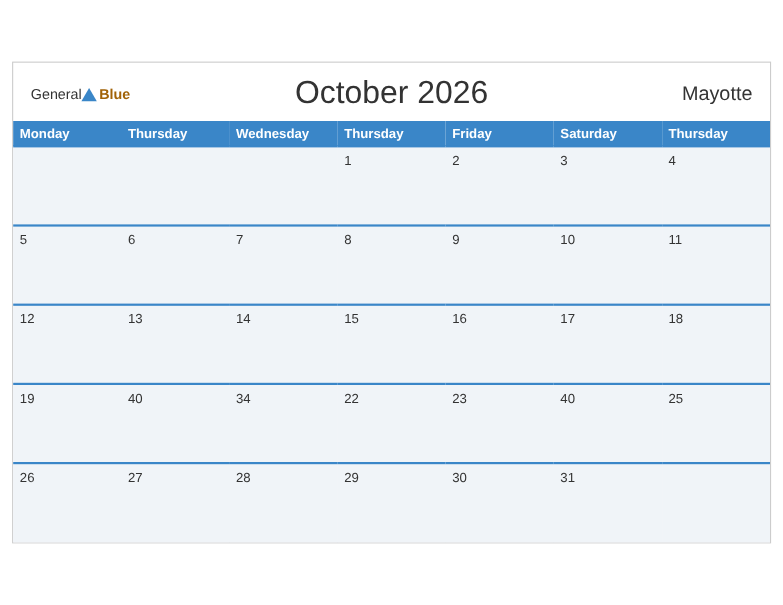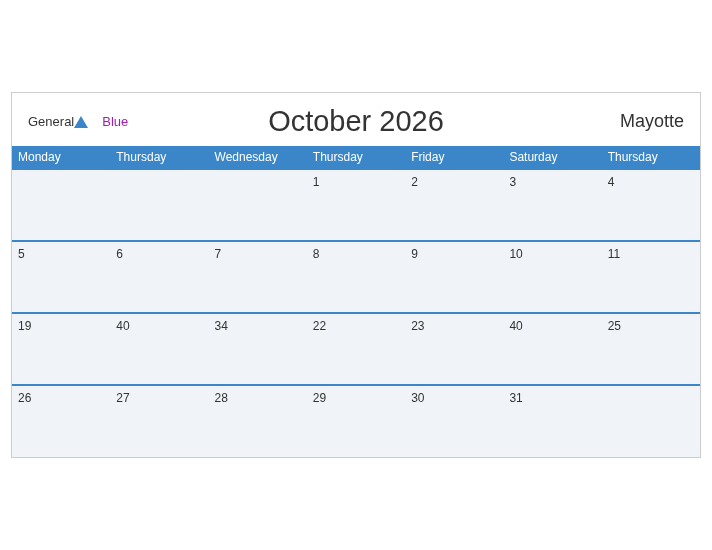--- a/index.html
+++ b/index.html
@@ -32,25 +32,25 @@
       line-height: 1;
       margin-top: 12px;
     }
     .logo-general {
       font-size: 13px;
       color: #333;
       font-weight: normal;
     }
     .logo-blue {
       font-size: 13px;
-      color: #a21caf;
-      font-weight: normal;
+      color: #a16207;
+      font-weight: bold;
       display: flex;
       align-items: center;
-      gap: 14px;
+      gap: 2px;
     }
     .logo-triangle {
       width: 0;
       height: 0;
       border-left: 7px solid transparent;
       border-right: 7px solid transparent;
       border-bottom: 12px solid #3a86c8;
       display: inline-block;
     }
     .calendar-title {
@@ -68,21 +68,21 @@
     .calendar-grid {
       width: 100%;
       border-collapse: collapse;
     }
     .calendar-grid thead tr {
       background-color: #3a86c8;
     }
     .calendar-grid thead th {
       color: #fff;
       font-size: 12px;
-      font-weight: normal;
+      font-weight: bold;
       padding: 4px 6px;
       text-align: left;
       border: none;
       width: calc(100% / 7);
     }
     .calendar-grid tbody tr {
       height: 72px;
       background-color: #f0f4f8;
     }
     .calendar-grid tbody tr:nth-child(odd) {
@@ -149,20 +149,29 @@
         <tr>
           <td><span class="day-num">5</span></td>
           <td><span class="day-num">6</span></td>
           <td><span class="day-num">7</span></td>
           <td><span class="day-num">8</span></td>
           <td><span class="day-num">9</span></td>
           <td><span class="day-num">10</span></td>
           <td><span class="day-num">11</span></td>
         </tr>
         <tr>
+          <td><span class="day-num">12</span></td>
+          <td><span class="day-num">13</span></td>
+          <td><span class="day-num">14</span></td>
+          <td><span class="day-num">15</span></td>
+          <td><span class="day-num">16</span></td>
+          <td><span class="day-num">17</span></td>
+          <td><span class="day-num">18</span></td>
+        </tr>
+        <tr>
           <td><span class="day-num">19</span></td>
           <td><span class="day-num">40</span></td>
           <td><span class="day-num">34</span></td>
           <td><span class="day-num">22</span></td>
           <td><span class="day-num">23</span></td>
           <td><span class="day-num">40</span></td>
           <td><span class="day-num">25</span></td>
         </tr>
         <tr>
           <td><span class="day-num">26</span></td>

